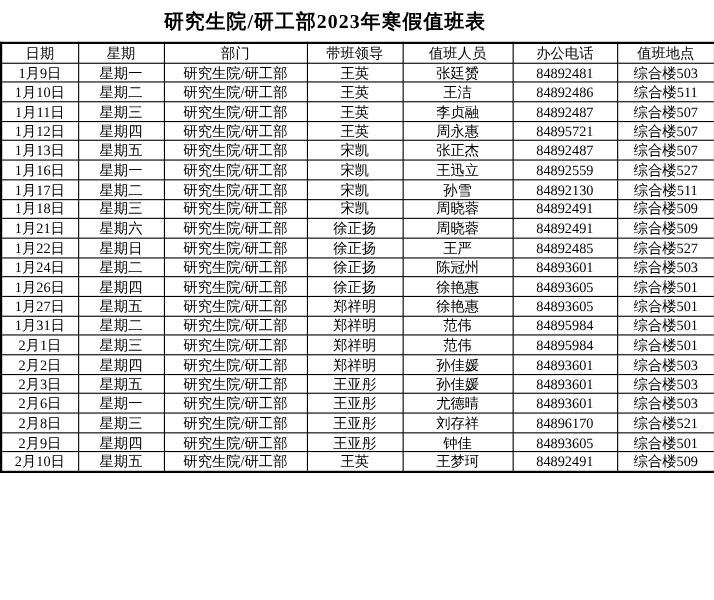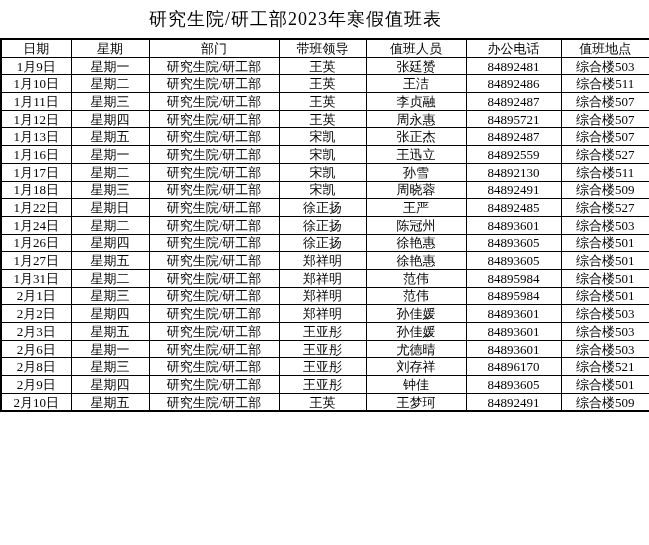--- a/index.html
+++ b/index.html
@@ -14,21 +14,21 @@
     font-family: "Liberation Serif", "DejaVu Serif", serif;
     color: #000000;
   }
   .page-title {
     width: 591px;
     height: 38px;
     display: flex;
     align-items: center;
     justify-content: center;
     font-size: 18px;
-    font-weight: normal;
+    font-weight: bold;
     letter-spacing: 1px;
   }
   table.duty-table {
     border-collapse: collapse;
     table-layout: fixed;
     width: 649px;
     margin: 0;
   }
   table.duty-table th,
   table.duty-table td {
@@ -147,20 +147,29 @@
       <tr>
         <td>1月18日</td>
         <td>星期三</td>
         <td>研究生院/研工部</td>
         <td>宋凯</td>
         <td>周晓蓉</td>
         <td>84892491</td>
         <td>综合楼509</td>
       </tr>
       <tr>
+        <td>1月21日</td>
+        <td>星期六</td>
+        <td>研究生院/研工部</td>
+        <td>徐正扬</td>
+        <td>周晓蓉</td>
+        <td>84892491</td>
+        <td>综合楼509</td>
+      </tr>
+      <tr>
         <td>1月22日</td>
         <td>星期日</td>
         <td>研究生院/研工部</td>
         <td>徐正扬</td>
         <td>王严</td>
         <td>84892485</td>
         <td>综合楼527</td>
       </tr>
       <tr>
         <td>1月24日</td>

